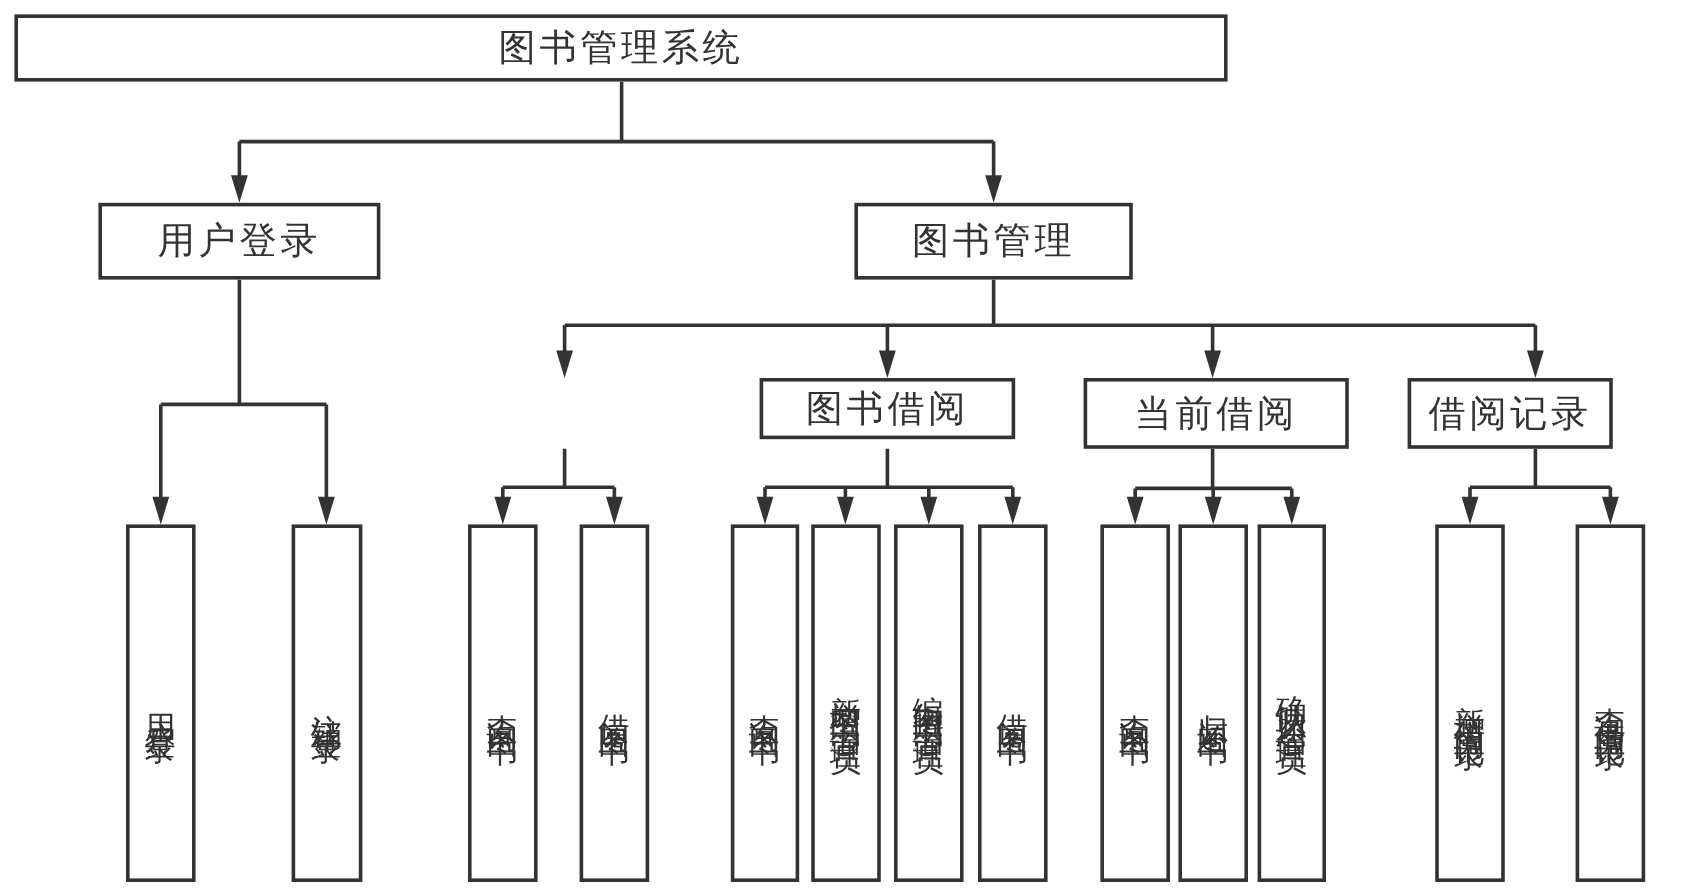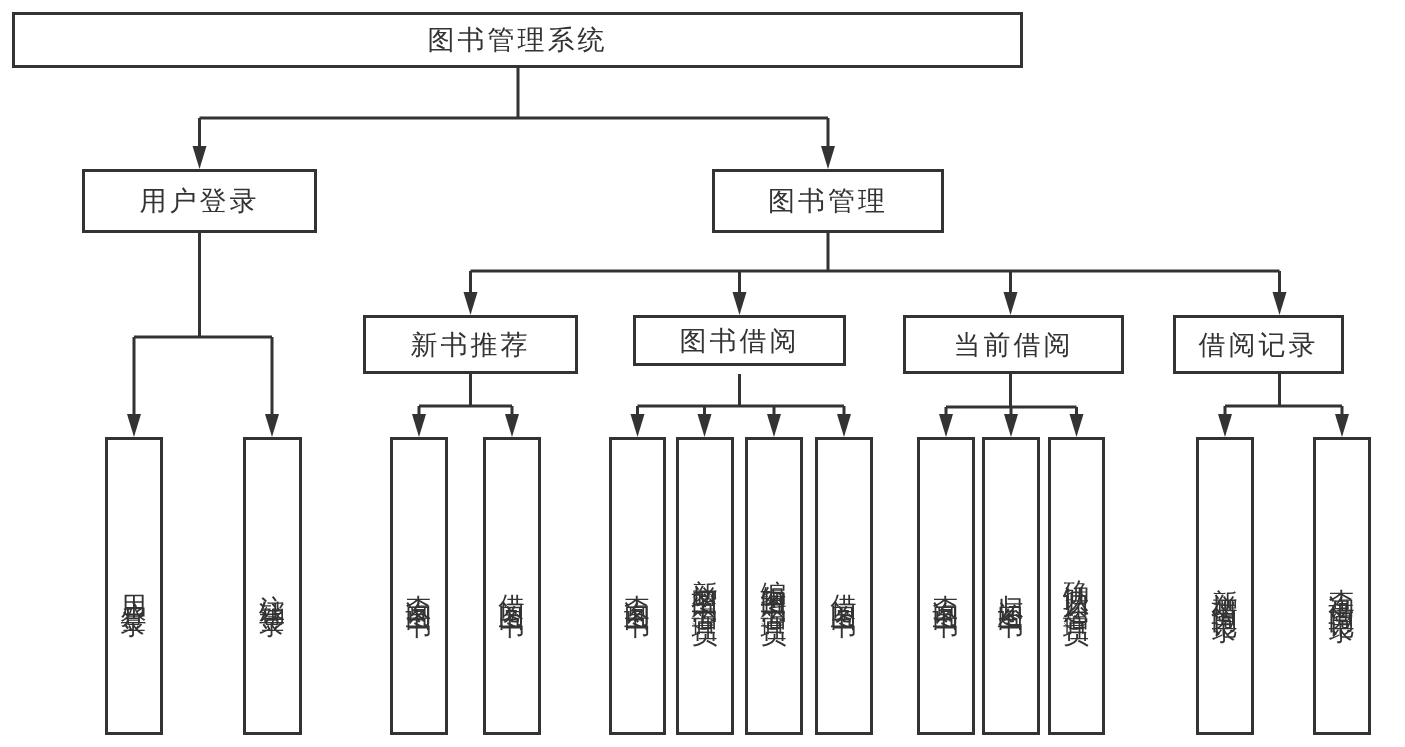--- a/index.html
+++ b/index.html
@@ -26,21 +26,21 @@
     box-sizing: border-box;
     background: #ffffff;
     border: 3px solid #333333;
     color: #333333;
     display: flex;
     align-items: center;
     justify-content: center;
     text-align: center;
   }
   .hnode {
-    font-size: 27px;
+    font-size: 31px;
     letter-spacing: 3px;
     white-space: nowrap;
     align-items: center;
   }
   .leaf {
     font-size: 26px;
   }
   .leaf .vtext {
     writing-mode: vertical-rl;
     text-orientation: mixed;
@@ -111,23 +111,20 @@
     <span>图书管理系统</span>
   </div>
 
   <div class="node hnode" style="left:82px; top:169px; width:235px; height:64px;">
     <span>用户登录</span>
   </div>
   <div class="node hnode" style="left:712px; top:169px; width:232px; height:64px;">
     <span>图书管理</span>
   </div>
 
-  <div class="node hnode" style="left:363px; top:315px; width:215px; height:59px;">
-    <span>新书推荐</span>
-  </div>
   <div class="node hnode" style="left:633px; top:315px; width:213px; height:51px;">
     <span>图书借阅</span>
   </div>
   <div class="node hnode" style="left:903px; top:315px; width:221px; height:59px;">
     <span>当前借阅</span>
   </div>
   <div class="node hnode" style="left:1173px; top:315px; width:171px; height:59px;">
     <span>借阅记录</span>
   </div>
 

